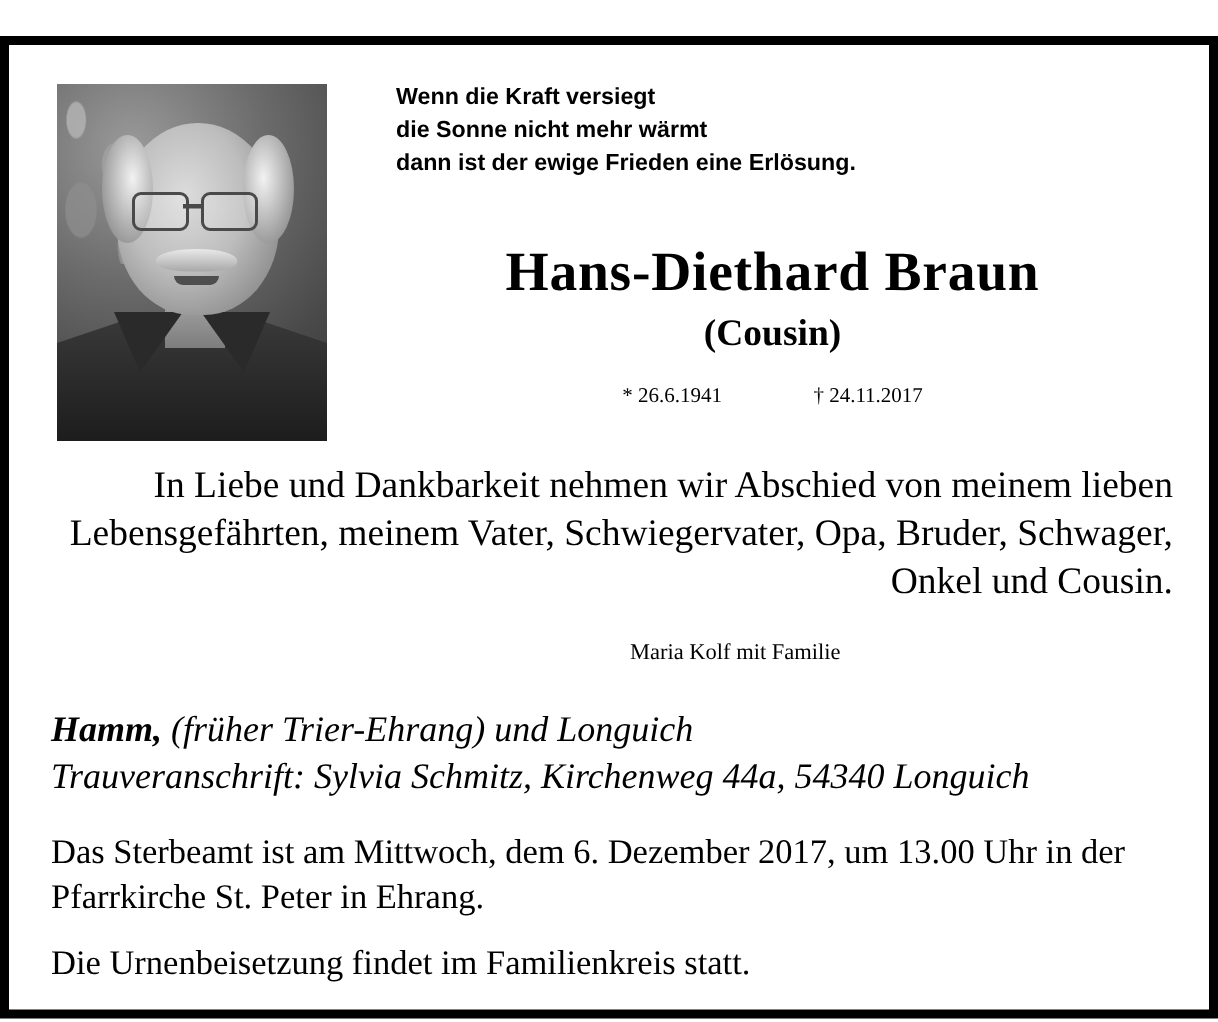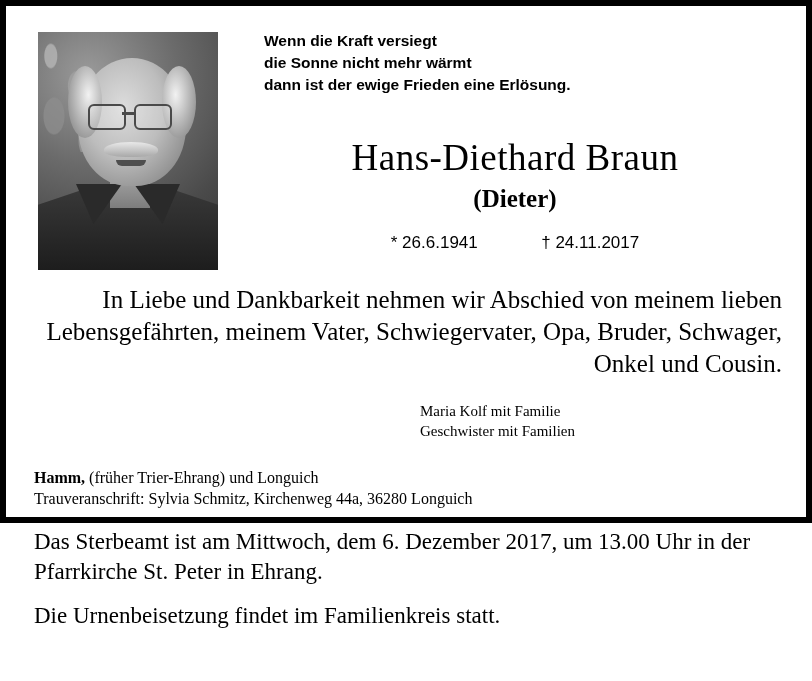--- a/index.html
+++ b/index.html
@@ -10,24 +10,25 @@
   body {
     width: 812px;
     height: 681px;
     font-family: "Liberation Serif", serif;
     color: #000000;
   }
   .obituary {
     position: relative;
     box-sizing: border-box;
     width: 812px;
-    height: 523px;
+    height: 655px;
     border: 6px solid #000000;
     background: #ffffff;
     padding: 18px 24px 10px 28px;
+    margin-top: 24px;
   }
   
   .top {
     display: flex;
     align-items: flex-start;
   }
   .portrait {
     width: 180px;
     height: 238px;
     flex: 0 0 auto;
@@ -124,57 +125,58 @@
     margin-top: 6px;
     margin-left: 16px;
     font-weight: 700;
     font-family: "Liberation Sans", sans-serif;
   }
   .verse div { white-space: nowrap; }
 
   .name {
     text-align: center;
     font-size: 37px;
-    font-weight: 400;
+    font-weight: 700;
     letter-spacing: .5px;
     margin-top: 40px;
     font-family: "Liberation Serif", serif;
   }
   .nickname {
     text-align: center;
     font-size: 25px;
     font-weight: 700;
     margin-top: 6px;
     font-family: "Liberation Serif", serif;
   }
   .dates {
     text-align: center;
-    font-size: 17px;
+    font-size: 14px;
     margin-top: 20px;
-    font-family: Liberation Sans, sans-serif;
+    font-family: Liberation Serif, serif;
   }
   .dates .sep { display: inline-block; width: 54px; }
 
   
   .body-text {
     font-size: 25px;
     line-height: 1.28;
     margin-top: 14px;
     text-align: right;
   }
   .survivors {
     margin-top: 22px;
     margin-left: 386px;
     font-size: 15px;
     line-height: 1.30;
   }
   .places {
     margin-top: 26px;
-    font-size: 16px;
+    font-size: 24px;
     line-height: 1.32;
+    font-style: italic;
   }
   .places .bold { font-weight: 700; }
   .service {
     margin-top: 18px;
     font-size: 23px;
     line-height: 1.30;
   }
   .burial {
     margin-top: 16px;
     font-size: 23px;
@@ -205,42 +207,41 @@
     </div>
 
     <div class="header-right">
       <div class="verse">
         <div>Wenn die Kraft versiegt</div>
         <div>die Sonne nicht mehr wärmt</div>
         <div>dann ist der ewige Frieden eine Erlösung.</div>
       </div>
 
       <div class="name">Hans-Diethard Braun</div>
-      <div class="nickname">(Dieter)</div>
+      <div class="nickname">(Cousin)</div>
 
       <div class="dates">
         <span>* 26.6.1941</span>
         <span class="sep"></span>
         <span>† 24.11.2017</span>
       </div>
     </div>
   </div>
 
   <div class="body-text">In Liebe und Dankbarkeit nehmen wir Abschied von meinem lieben Lebensgefährten, meinem Vater, Schwiegervater, Opa, Bruder, Schwager, Onkel und Cousin.</div>
 
   <div class="survivors">
     <div>Maria Kolf mit Familie</div>
-    <div>Geschwister mit Familien</div>
   </div>
 
   <div class="places">
     <div>
       <span class="bold">Hamm,</span>
       <span>(früher Trier-Ehrang) und Longuich</span>
     </div>
-    <div>Trauveranschrift: Sylvia Schmitz, Kirchenweg 44a, 36280 Longuich</div>
+    <div>Trauveranschrift: Sylvia Schmitz, Kirchenweg 44a, 54340 Longuich</div>
   </div>
 
   <div class="service">Das Sterbeamt ist am Mittwoch, dem 6. Dezember 2017, um 13.00 Uhr in der Pfarrkirche St. Peter in Ehrang.</div>
 
   <div class="burial">Die Urnenbeisetzung findet im Familienkreis statt.</div>
 
 </div>
 
 </body></html>

